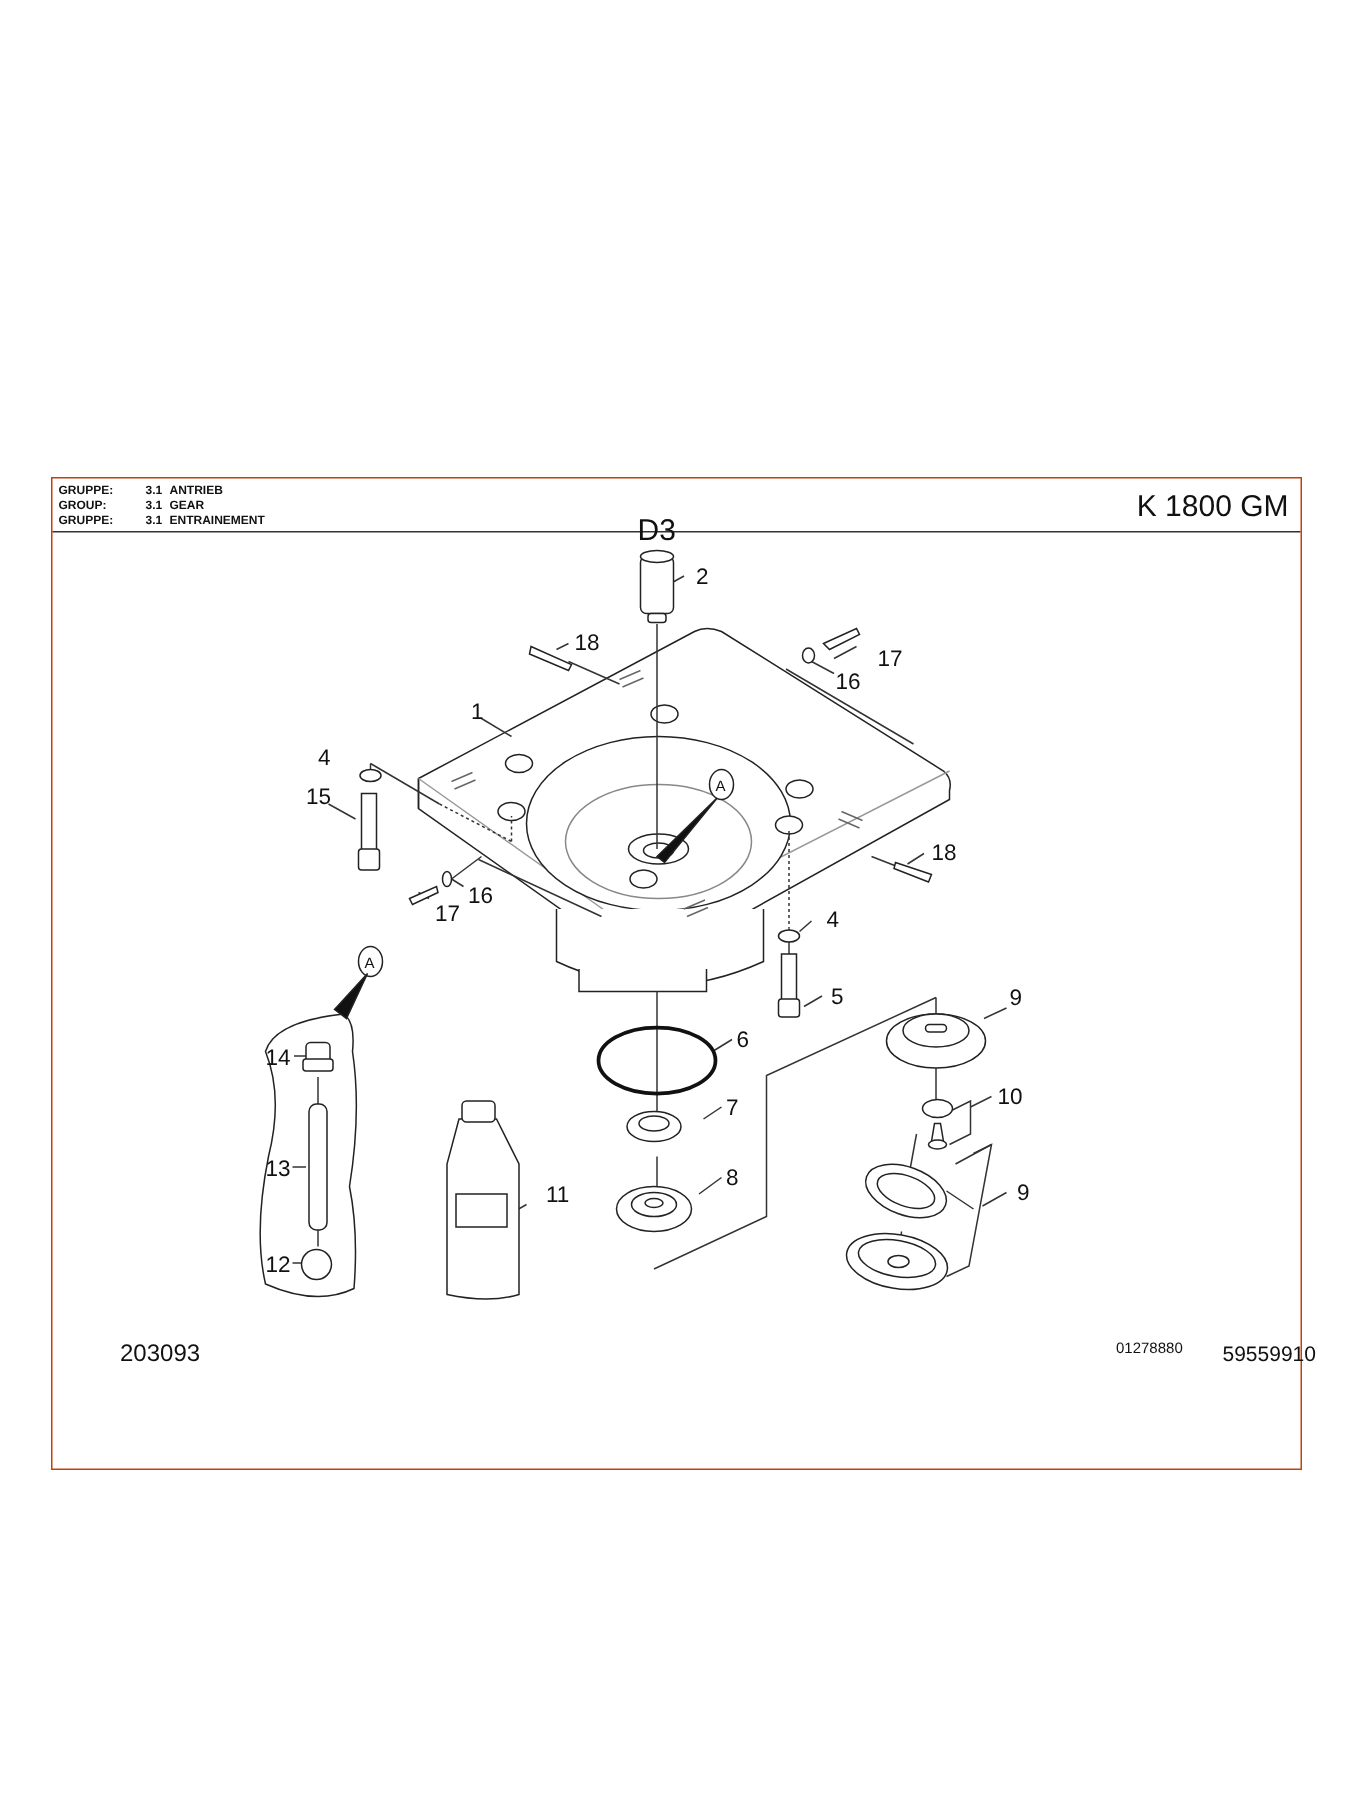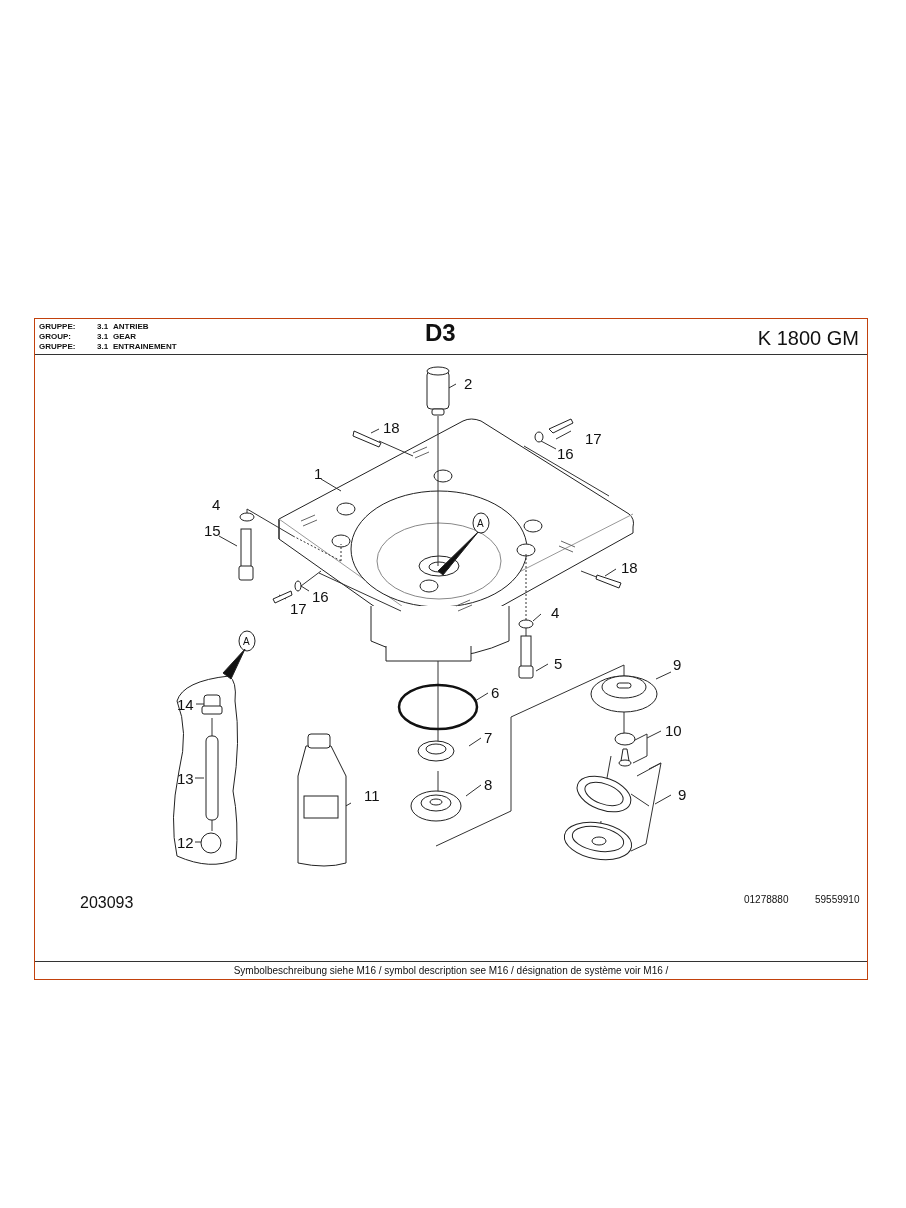--- a/index.html
+++ b/index.html
@@ -3,27 +3,27 @@
 <meta charset="utf-8">
 <style>
   html, body { margin: 0; padding: 0; background: #ffffff; }
   body { width: 906px; height: 1208px; position: relative; overflow: hidden; font-family: "Liberation Sans", sans-serif; color: #111; }
   .sheet { position: absolute; left: 34px; top: 318px; width: 834px; height: 662px; border: 1px solid #c2410c; box-sizing: border-box; }
   .header { position: absolute; left: 0; top: 0; width: 100%; height: 35px; border-bottom: 1px solid #333; }
   .grp { position: absolute; left: 4px; top: 3px; font-size: 8px; font-weight: bold; line-height: 10px; }
   .grp-row { display: flex; }
   .grp-k { width: 58px; }
   .grp-n { width: 16px; }
-  .title { position: absolute; left: 390px; top: 0; font-size: 24px; font-weight: bold; }
+  .title { position: absolute; left: 390px; top: 24px; font-size: 20px; font-weight: normal; }
   .model { position: absolute; right: 8px; top: 8px; font-size: 20px; font-weight: normal; }
   .drawing { position: absolute; left: 0; top: 35px; width: 100%; height: 520px; }
   .footer-bar { position: absolute; left: 0; bottom: 0; width: 100%; height: 17px; border-top: 1px solid #333; text-align: center; font-size: 10px; line-height: 17px; }
   .bottom-left { position: absolute; left: 36px; top: 894px; font-size: 16px; margin-left: 44px; }
   .bottom-r1 { position: absolute; left: 744px; top: 894px; font-size: 10px; }
-  .bottom-r2 { position: absolute; left: 815px; top: 894px; font-size: 10px; }
+  .bottom-r2 { position: absolute; left: 815px; top: 894px; font-size: 14px; }
   svg text { font-family: "Liberation Sans", sans-serif; font-size: 15px; fill: #111; }
 </style>
 </head>
 <body>
 
 <div class="sheet">
   <div class="header">
     <div class="grp">
       <div class="grp-row">
         <span class="grp-k">GRUPPE:</span>
@@ -214,18 +214,17 @@
         <text x="289" y="613">17</text>
         <text x="584" y="443">17</text>
         <text x="382" y="432">18</text>
         <text x="620" y="572">18</text>
         <text x="242" y="644" style="font-size:10px">A</text>
         <text x="476" y="526" style="font-size:10px">A</text>
       </g>
     </svg>
   </div>
 
-  <div class="footer-bar">Symbolbeschreibung siehe M16 / symbol description see M16 / désignation de système voir M16 /</div>
 </div>
 
 <div class="bottom-left">203093</div>
 <div class="bottom-r1">01278880</div>
 <div class="bottom-r2">59559910</div>
 
 </body></html>

